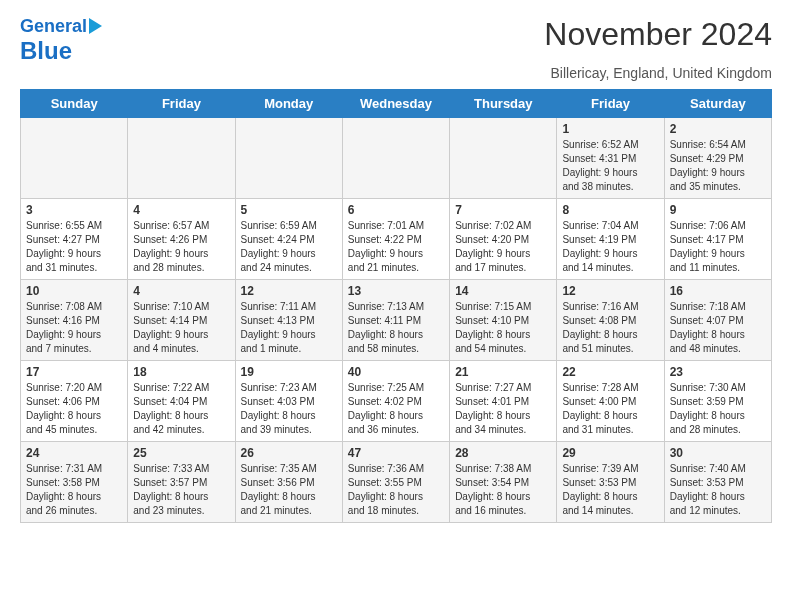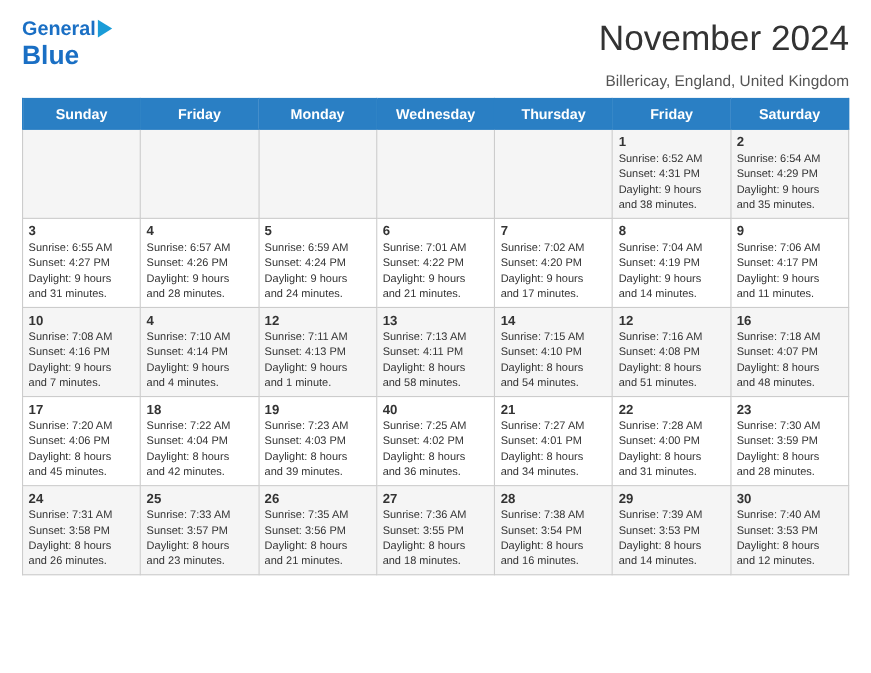--- a/index.html
+++ b/index.html
@@ -226,21 +226,21 @@
         </td>
         <td>
           <span class="day-num">25</span>
           <div class="day-info">Sunrise: 7:33 AM<br>Sunset: 3:57 PM<br>Daylight: 8 hours<br>and 23 minutes.</div>
         </td>
         <td>
           <span class="day-num">26</span>
           <div class="day-info">Sunrise: 7:35 AM<br>Sunset: 3:56 PM<br>Daylight: 8 hours<br>and 21 minutes.</div>
         </td>
         <td>
-          <span class="day-num">27</span>
+          <span class="day-num">47</span>
           <div class="day-info">Sunrise: 7:36 AM<br>Sunset: 3:55 PM<br>Daylight: 8 hours<br>and 18 minutes.</div>
         </td>
         <td>
           <span class="day-num">28</span>
           <div class="day-info">Sunrise: 7:38 AM<br>Sunset: 3:54 PM<br>Daylight: 8 hours<br>and 16 minutes.</div>
         </td>
         <td>
           <span class="day-num">29</span>
           <div class="day-info">Sunrise: 7:39 AM<br>Sunset: 3:53 PM<br>Daylight: 8 hours<br>and 14 minutes.</div>
         </td>

